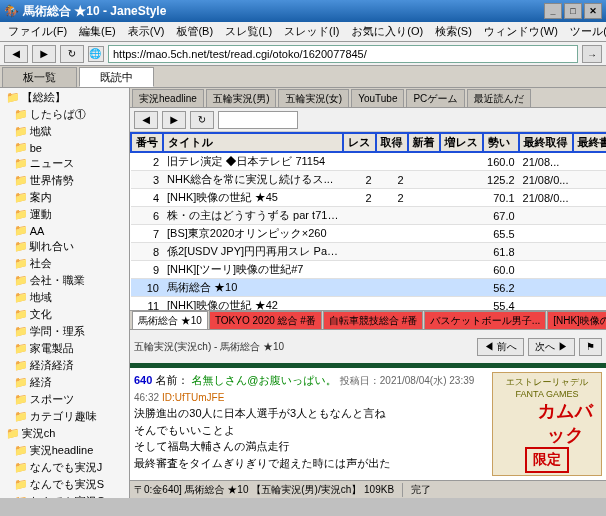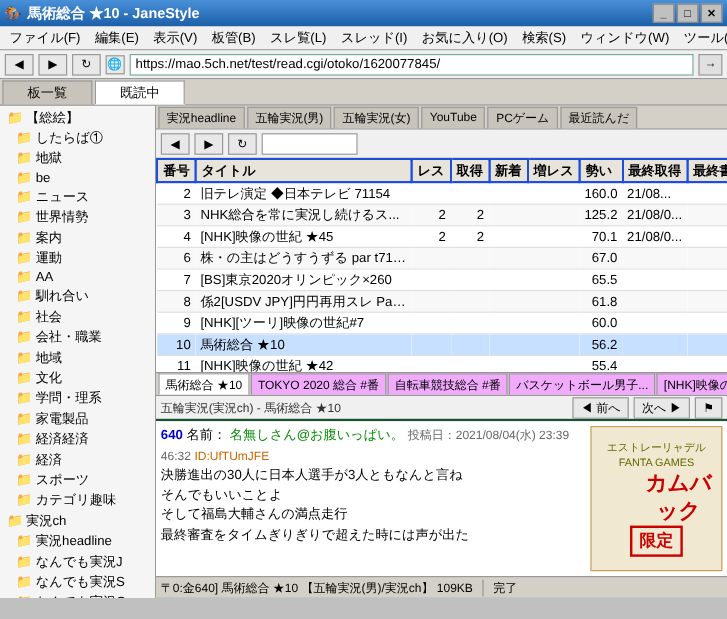--- a/index.html
+++ b/index.html
@@ -213,45 +213,45 @@
       padding: 0 2px;
       border-top: 1px solid #999;
       border-bottom: 1px solid #999;
       gap: 1px;
       flex-shrink: 0;
       overflow: hidden;
     }
     .bottom-tab {
       height: 18px;
       padding: 0 5px;
-      background: #f0abfc;
+      background: #ef4444;
       border: 1px solid #999;
       border-bottom: none;
       cursor: pointer;
       display: flex; align-items: center;
       font-size: 10px;
       white-space: nowrap;
     }
     .bottom-tab.active { background: white; }
 
     
     .chat-pane {
       height: 150px;
       display: flex;
       flex-direction: column;
       overflow: hidden;
       flex-shrink: 0;
     }
     .chat-toolbar {
       background: #f0f0f0;
-      height: 21px;
+      height: 38px;
       display: flex;
       align-items: center;
       padding: 0 4px;
-      border-bottom: 2px solid #14532d;
+      border-bottom: 5px solid #14532d;
       gap: 4px;
       flex-shrink: 0;
     }
     .chat-toolbar button {
       height: 18px;
       padding: 0 6px;
       font-size: 10px;
       border: 1px solid #999;
       background: #e8e8e8;
       cursor: pointer;

